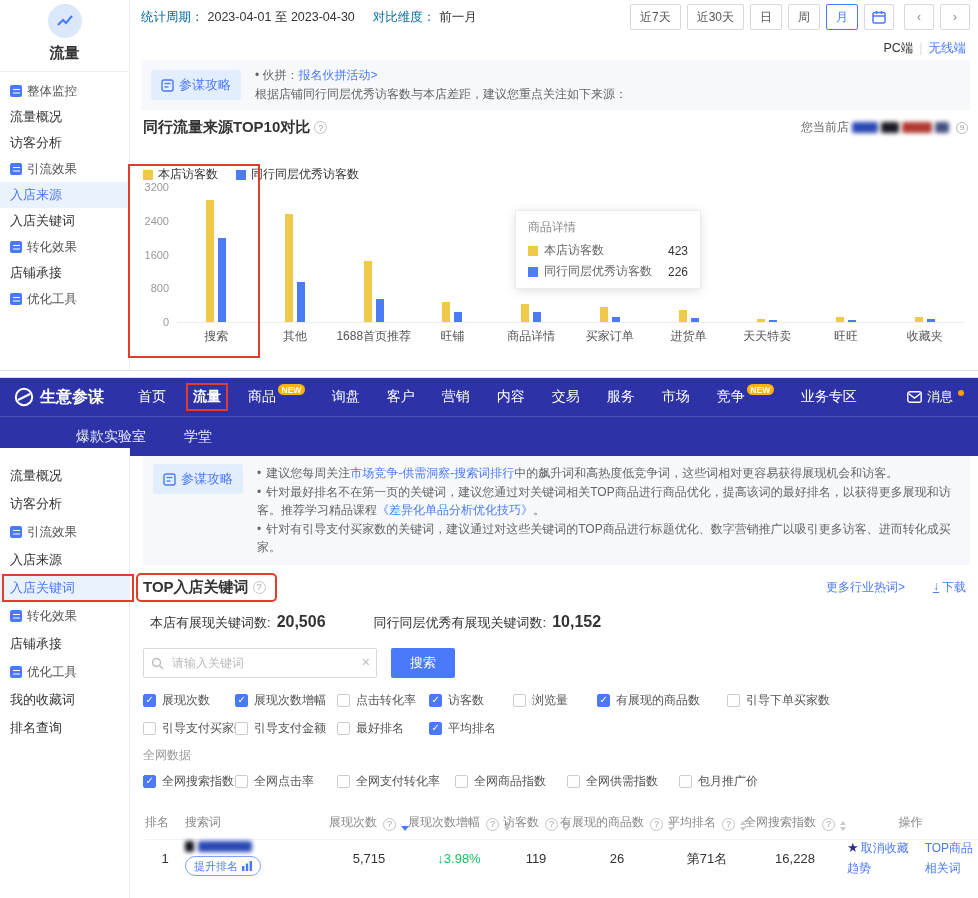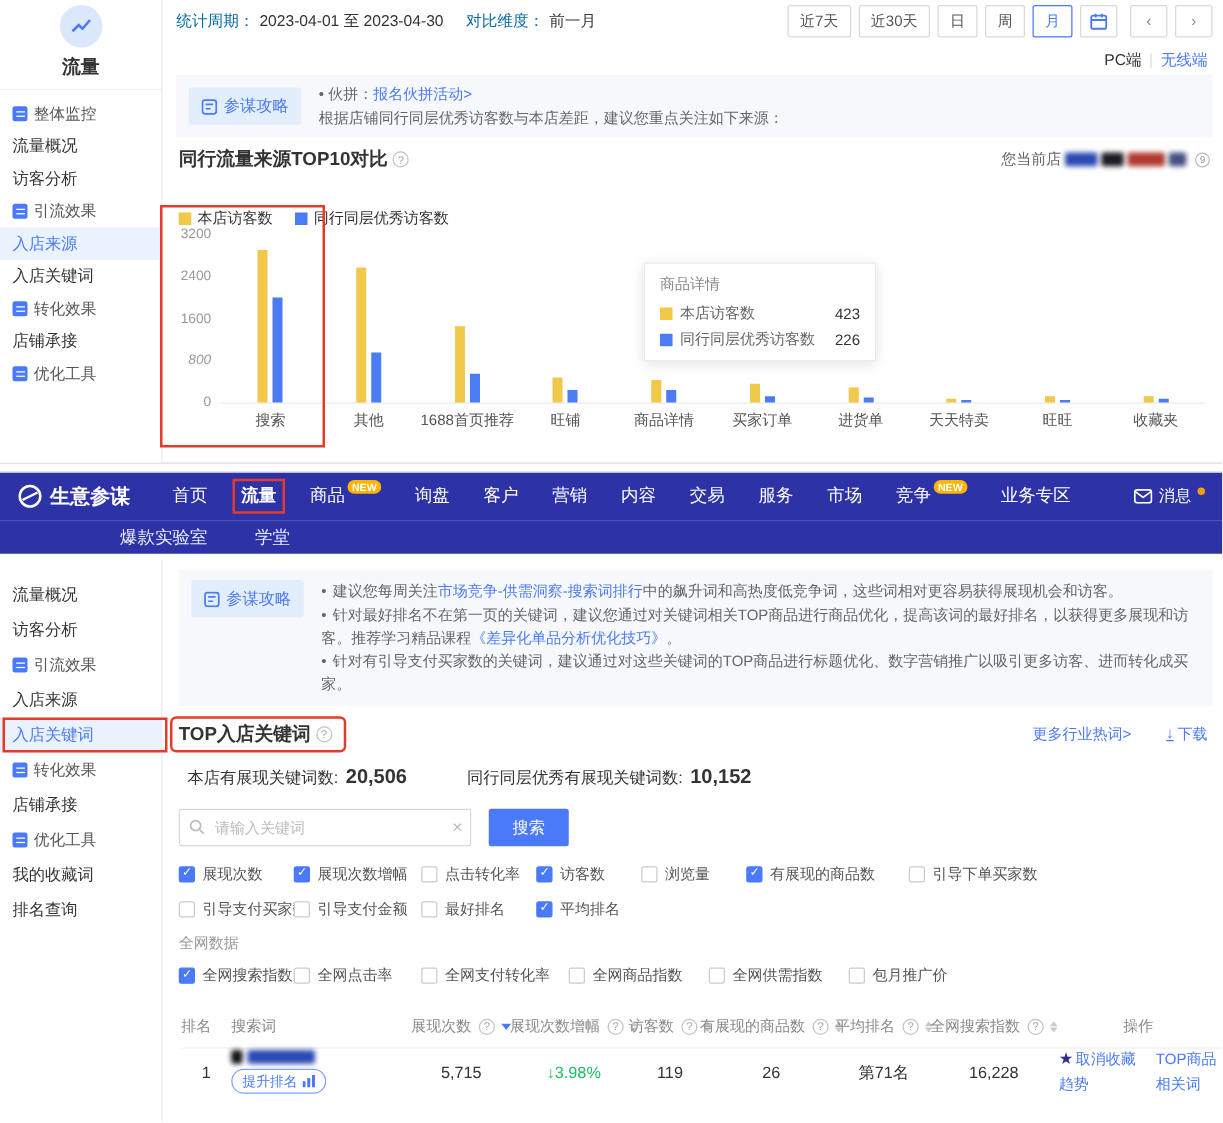--- a/index.html
+++ b/index.html
@@ -62,21 +62,21 @@
   
   .bottom-shot{top:377px;height:521px;border-top:1px solid #ddd;overflow:hidden}
   .topnav{height:38px;background:#2d33a6;display:flex;align-items:center;color:#fff;padding:0 14px}
   .brand{display:flex;align-items:center;gap:6px;font-size:16px;font-weight:bold;margin-right:34px;flex:0 0 auto}
   .nav-item{position:relative;font-size:14px;margin-right:27px;cursor:pointer;display:flex;align-items:flex-start;white-space:nowrap}
   .nav-item.active{font-weight:bold}
   .nav-item.active::after{content:"";position:absolute;left:-7px;right:-7px;top:-5px;bottom:-5px;border:2px solid #e23c2c}
   .new-badge{background:#ffb400;color:#fff;font-size:8.5px;font-weight:bold;border-radius:6px;padding:0.5px 3.5px;margin-left:2px;margin-top:-4px}
   .msg{margin-left:auto;display:flex;align-items:center;gap:5px;font-size:13px;cursor:pointer}
   .msg-dot{width:6px;height:6px;background:#ff9c00;border-radius:50%;align-self:flex-start;margin-top:2px}
-  .subnav{height:27px;background:#2d33a6;display:flex;align-items:center;padding-left:96px;gap:38px;border-top:1px solid rgba(255,255,255,.14)}
+  .subnav{height:40px;background:#2d33a6;display:flex;align-items:center;padding-left:76px;gap:38px;border-top:1px solid rgba(255,255,255,.14)}
   .subnav-item{color:#e9ebff;font-size:14px;cursor:pointer}
   .b-side{position:absolute;left:0;top:70px;bottom:0;width:130px;border-right:1px solid #ededed;background:#fff;padding-top:14px}
   .b-side .side-item{height:28px}
   .b-side .side-item.active::after{content:"";position:absolute;left:2px;right:-5px;top:0;bottom:0;border:2px solid #e23c2c}
   .b-main{position:absolute;left:131px;top:70px;right:0;bottom:0}
   .banner2{margin:8px 8px 0 12px;background:#f6f8fb;display:flex;align-items:flex-start;padding:8px 10px}
   .bullets{margin-left:14px;font-size:12px;color:#666;line-height:1.55}
   .bullet-line{display:block}
   .bdot{margin-right:5px;color:#666}
   .kw-head{margin:13px 12px 0;display:flex;align-items:center}
@@ -101,21 +101,21 @@
   .sel-info{margin-left:auto;color:#999}
   .reset{color:#4a7af9;margin-left:10px;cursor:pointer}
   .cb-grid1{display:grid;grid-template-columns:92px 102px 92px 84px 84px 130px 130px;row-gap:11px;margin-top:9px}
   .cb-grid2{display:grid;grid-template-columns:92px 102px 118px 112px 112px 100px;margin-top:9px}
   .cb-item{display:flex;align-items:center;cursor:pointer;color:#555;white-space:nowrap}
   .cb{width:13px;height:13px;border:1px solid #ccc;border-radius:2px;background:#fff;margin-right:6px;position:relative;flex:0 0 13px}
   .cb.on{background:#4a7af9;border-color:#4a7af9}
   .cb.on::after{content:"✓";color:#fff;font-size:10px;position:absolute;left:1.5px;top:-1px}
   .tgrid{display:grid;grid-template-columns:40px 140px 88px 92px 62px 100px 80px 96px 1fr;align-items:center}
   .thead{height:34px;font-size:12px;color:#8a8a8a;border-bottom:1px solid #f2f2f2;margin:16px 0 0 14px}
-  .th{display:flex;align-items:center;justify-content:center;gap:2px;white-space:nowrap}
+  .th{display:flex;align-items:flex-end;justify-content:center;gap:2px;white-space:nowrap}
   .th.left{justify-content:flex-start}
   .trow{min-height:38px;font-size:13px;color:#333;margin-left:14px}
   .td{text-align:center}
   .td.left{text-align:left}
   .kw{display:flex;align-items:center;flex-wrap:wrap;gap:4px}
   .pill{display:inline-flex;align-items:center;gap:4px;border:1px solid #7ea4f9;color:#4a7af9;font-size:11px;padding:1.5px 8px;border-radius:10px;background:#fff;cursor:pointer;white-space:nowrap}
   .down{color:#1bbd62}
   .acts{display:grid;grid-template-columns:auto auto;column-gap:16px;row-gap:3px;font-size:12px;justify-content:start;padding-left:4px}
   .alink{color:#4a7af9;cursor:pointer;white-space:nowrap}
   .star{color:#2c2f88;margin-right:2px;font-style:normal;font-size:13px}
@@ -239,21 +239,21 @@
         </div>
         <div class="leg-item">
           <span class="leg-sq" style="background: rgb(75, 123, 245);"></span>
           <span>同行同层优秀访客数</span>
         </div>
       </div>
 
     <div class="chartbox">
       <div class="yaxis">
           <div class="ytick" style="top: 128px;">0</div>
-          <div class="ytick" style="top: 94.25px; font-style: italic;">800</div>
+          <div class="ytick" style="top: 94.25px;">800</div>
           <div class="ytick" style="top: 60.5px;">1600</div>
           <div class="ytick" style="top: 26.75px;">2400</div>
           <div class="ytick" style="top: -7px;">3200</div>
         </div>
       <div class="plot">
           <div class="bar-group">
             <div class="bar" style="height: 122px; background: rgb(240, 200, 74);"></div>
             <div class="bar" style="height: 84px; background: rgb(75, 123, 245);"></div>
           </div>
           <div class="bar-group">

